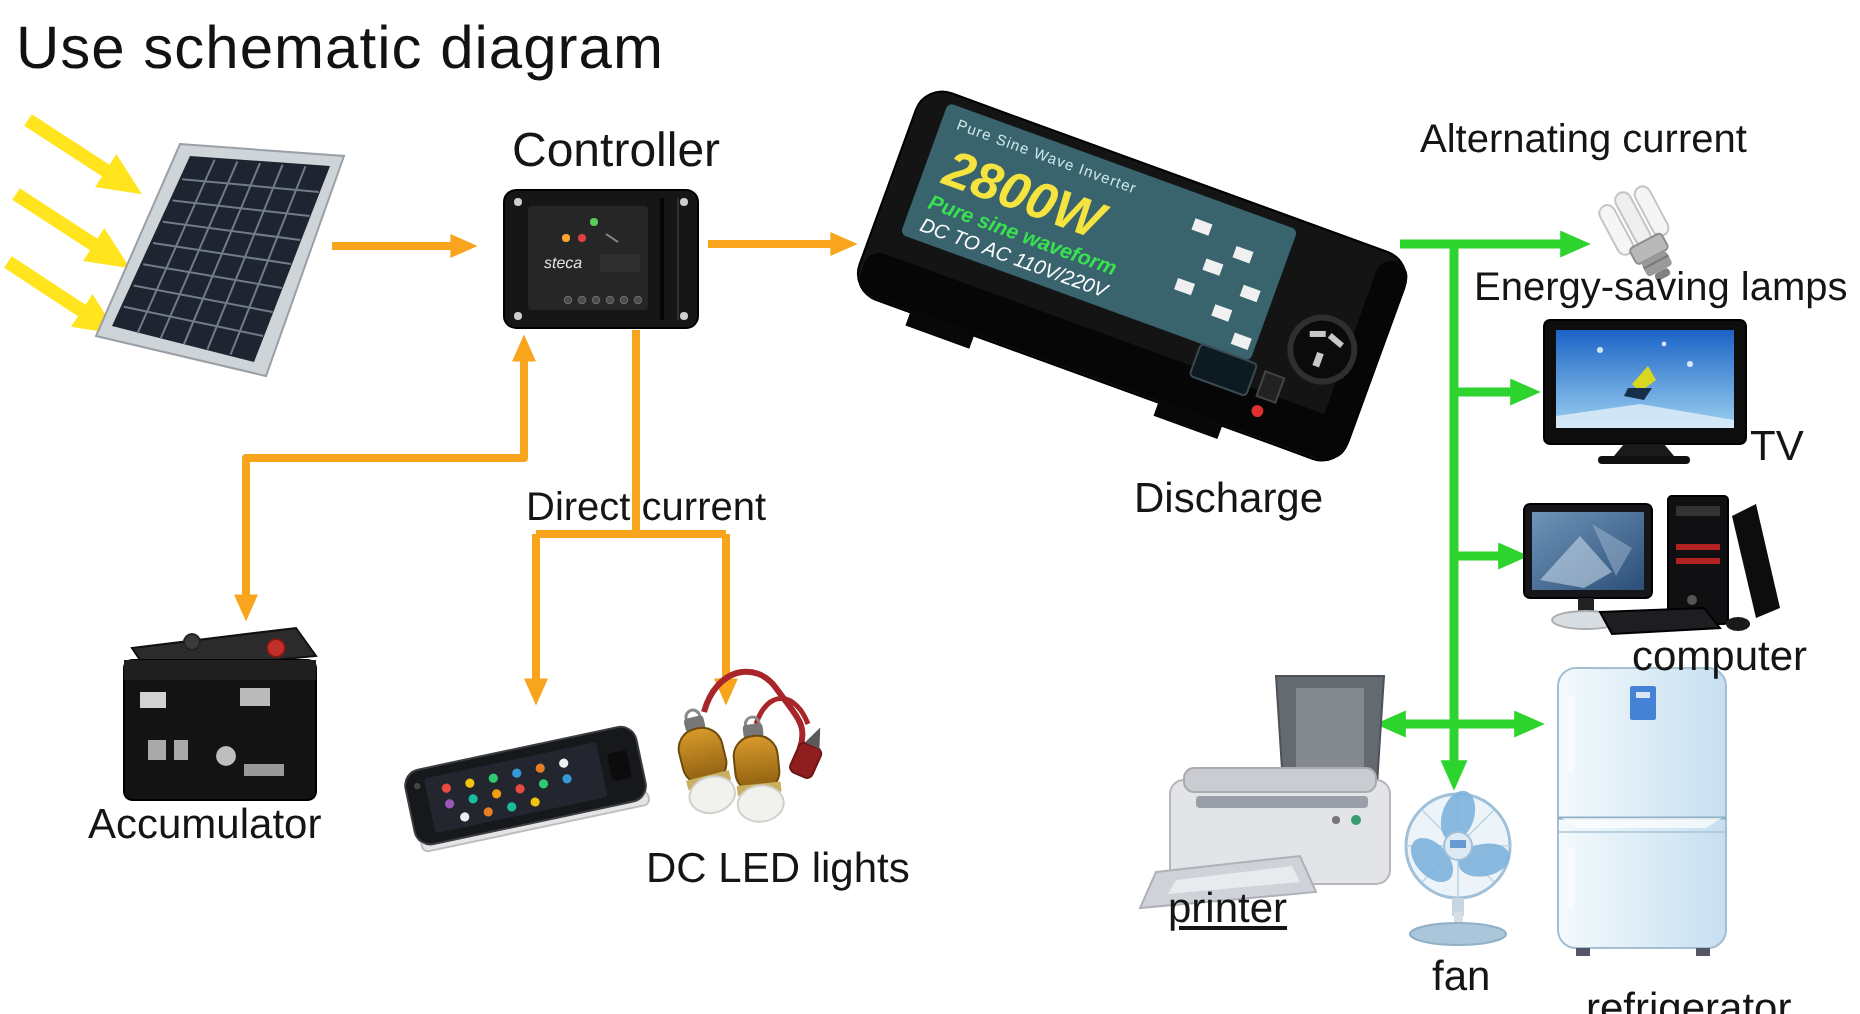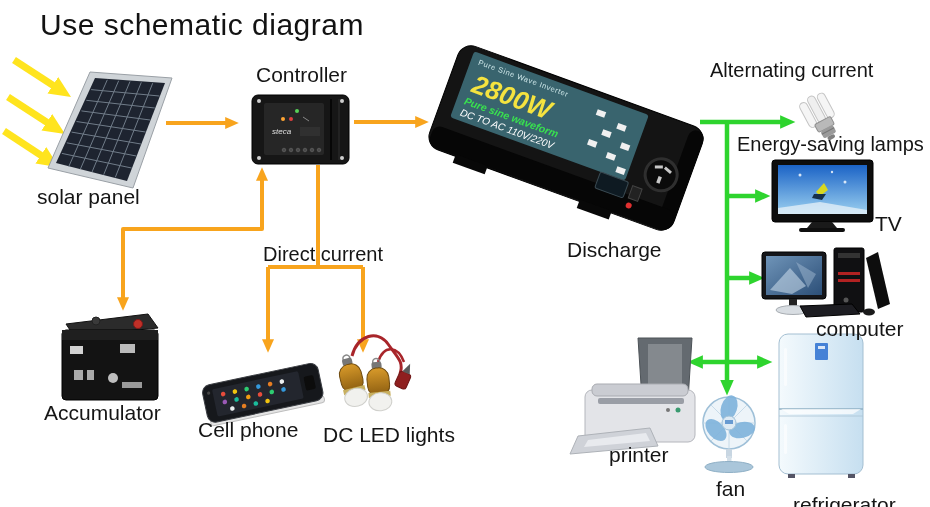--- a/index.html
+++ b/index.html
@@ -1,20 +1,20 @@
 <!DOCTYPE html>
 <html><head>
 <meta charset="utf-8">
 <style>
   html,body{margin:0;padding:0;background:#fff;}
   .stage{position:relative;width:930px;height:507px;background:#fff;overflow:hidden;
          font-family:"Liberation Sans",sans-serif;}
   .overlay{position:absolute;left:0;top:0;}
   .lbl{position:absolute;color:#151515;font-size:20px;white-space:nowrap;line-height:1.1;}
-  .title{position:absolute;left:8px;top:8px;font-size:30px;color:#121212;letter-spacing:.5px;margin-left:32px;}
+  .title{position:absolute;left:8px;top:8px;font-size:30px;color:#121212;letter-spacing:.5px;}
   .big{font-size:21px;}
 </style>
 </head>
 <body>
 
 <div class="stage">
 
   <div class="title">Use schematic diagram</div>
 
   <svg class="overlay" width="930" height="507" viewBox="0 0 930 507">
@@ -288,28 +288,26 @@
         <rect x="368" y="392" width="22" height="5" fill="#c8b060"></rect>
         <ellipse cx="379" cy="402" rx="11.5" ry="9" fill="#f1f1ee" stroke="#d0d0cc"></ellipse>
       </g>
       <g transform="rotate(24 402 382)">
         <rect x="396" y="372" width="12" height="16" rx="3" fill="#8f1f1f" stroke="#6e1414"></rect>
         <polygon points="398,372 402,362 406,372" fill="#5a5a5a"></polygon>
       </g>
     </g>
   </svg>
 
-  <div class="lbl" style="left:256px;top:63px;font-size:21px;">Controller</div>
+  <div class="lbl" style="left:256px;top:63px;font-size:24px;">Controller</div>
   <div class="lbl" style="left:710px;top:59px;">Alternating current</div>
   <div class="lbl" style="left:737px;top:133px;">Energy-saving lamps</div>
   <div class="lbl big" style="left:875px;top:212px;">TV</div>
   <div class="lbl big" style="left:816px;top:317px;">computer</div>
-  <div class="lbl big" style="left:37px;top:185px;">solar panel</div>
   <div class="lbl" style="left:263px;top:243px;">Direct current</div>
   <div class="lbl big" style="left:567px;top:238px;">Discharge</div>
   <div class="lbl big" style="left:44px;top:401px;text-align:center;">Accumulator</div>
-  <div class="lbl big" style="left:198px;top:418px;">Cell phone</div>
   <div class="lbl big" style="left:323px;top:423px;">DC LED lights</div>
-  <div class="lbl big" style="left:609px;top:443px;">printer</div>
+  <div class="lbl big" style="left:584px;top:443px;text-decoration:underline;">printer</div>
   <div class="lbl big" style="left:716px;top:477px;">fan</div>
   <div class="lbl big" style="left:793px;top:493px;">refrigerator</div>
 
 </div>
 
 </body></html>

